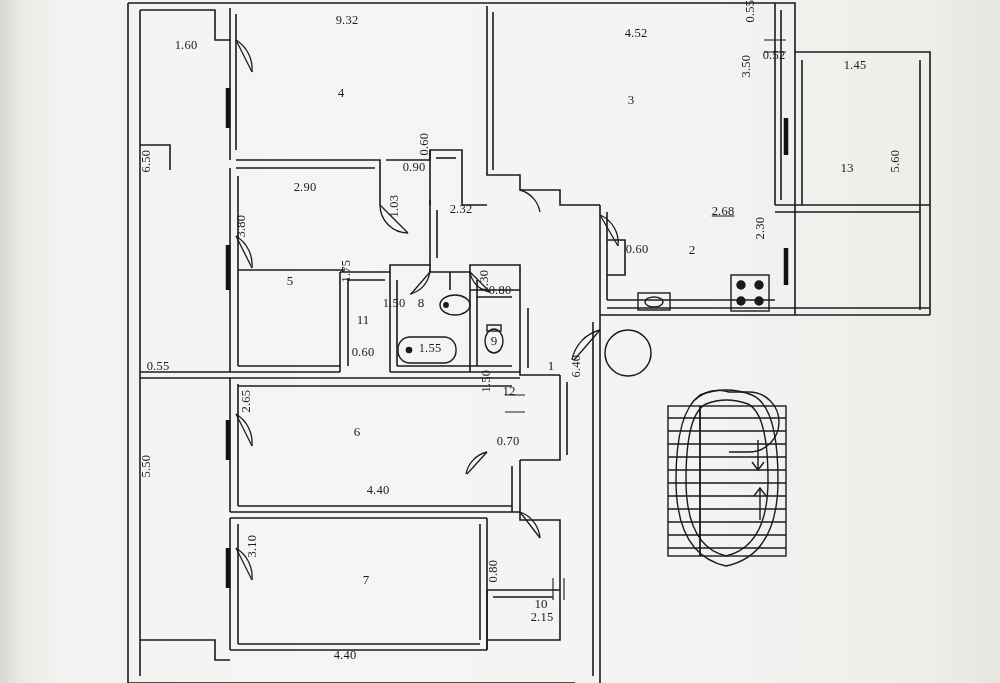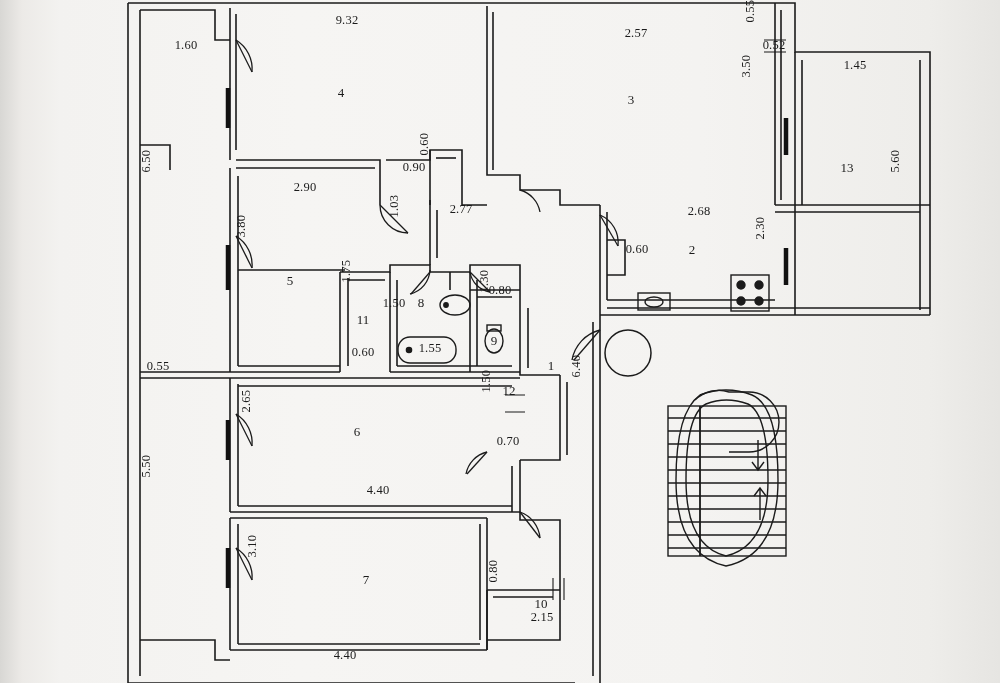--- a/index.html
+++ b/index.html
@@ -217,27 +217,27 @@
       <div class="lbl room" style="left: 357px; top: 432px; transform: translate(-50%, -50%);">6</div>
       <div class="lbl room" style="left: 366px; top: 580px; transform: translate(-50%, -50%);">7</div>
       <div class="lbl room" style="left: 421px; top: 303px; transform: translate(-50%, -50%);">8</div>
       <div class="lbl room" style="left: 494px; top: 341px; transform: translate(-50%, -50%);">9</div>
       <div class="lbl room" style="left: 541px; top: 604px; transform: translate(-50%, -50%);">10</div>
       <div class="lbl room" style="left: 363px; top: 320px; transform: translate(-50%, -50%);">11</div>
       <div class="lbl room" style="left: 509px; top: 391px; transform: translate(-50%, -50%);">12</div>
       <div class="lbl room" style="left: 847px; top: 168px; transform: translate(-50%, -50%);">13</div>
       <div class="lbl dim" style="left: 347px; top: 20px; transform: translate(-50%, -50%);">9.32</div>
       <div class="lbl dim" style="left: 186px; top: 45px; transform: translate(-50%, -50%);">1.60</div>
-      <div class="lbl dim" style="left: 636px; top: 33px; transform: translate(-50%, -50%);">2.57</div>
-      <div class="lbl dim" style="left: 774px; top: 45px; transform: translate(-50%, -50%);">0.52</div>
+      <div class="lbl dim" style="left: 636px; top: 33px; transform: translate(-50%, -50%);">4.52</div>
+      <div class="lbl dim" style="left: 774px; top: 55px; transform: translate(-50%, -50%);">0.52</div>
       <div class="lbl dim" style="left: 855px; top: 65px; transform: translate(-50%, -50%);">1.45</div>
       <div class="lbl dim" style="left: 305px; top: 187px; transform: translate(-50%, -50%);">2.90</div>
       <div class="lbl dim" style="left: 414px; top: 155px; transform: translate(-50%, -50%); margin-top: 12px;">0.90</div>
-      <div class="lbl dim" style="left: 461px; top: 209px; transform: translate(-50%, -50%);">2.77</div>
-      <div class="lbl dim" style="left: 699px; top: 211px; transform: translate(-50%, -50%);">2.68</div>
+      <div class="lbl dim" style="left: 461px; top: 209px; transform: translate(-50%, -50%);">2.32</div>
+      <div class="lbl dim" style="left: 723px; top: 211px; transform: translate(-50%, -50%); text-decoration: underline;">2.68</div>
       <div class="lbl dim" style="left: 637px; top: 249px; transform: translate(-50%, -50%);">0.60</div>
       <div class="lbl dim" style="left: 158px; top: 366px; transform: translate(-50%, -50%);">0.55</div>
       <div class="lbl dim" style="left: 394px; top: 303px; transform: translate(-50%, -50%);">1.50</div>
       <div class="lbl dim" style="left: 500px; top: 290px; transform: translate(-50%, -50%);">0.80</div>
       <div class="lbl dim" style="left: 363px; top: 352px; transform: translate(-50%, -50%);">0.60</div>
       <div class="lbl dim" style="left: 430px; top: 348px; transform: translate(-50%, -50%);">1.55</div>
       <div class="lbl dim" style="left: 508px; top: 441px; transform: translate(-50%, -50%);">0.70</div>
       <div class="lbl dim" style="left: 378px; top: 490px; transform: translate(-50%, -50%);">4.40</div>
       <div class="lbl dim" style="left: 542px; top: 617px; transform: translate(-50%, -50%);">2.15</div>
       <div class="lbl dim" style="left: 345px; top: 655px; transform: translate(-50%, -50%);">4.40</div>

